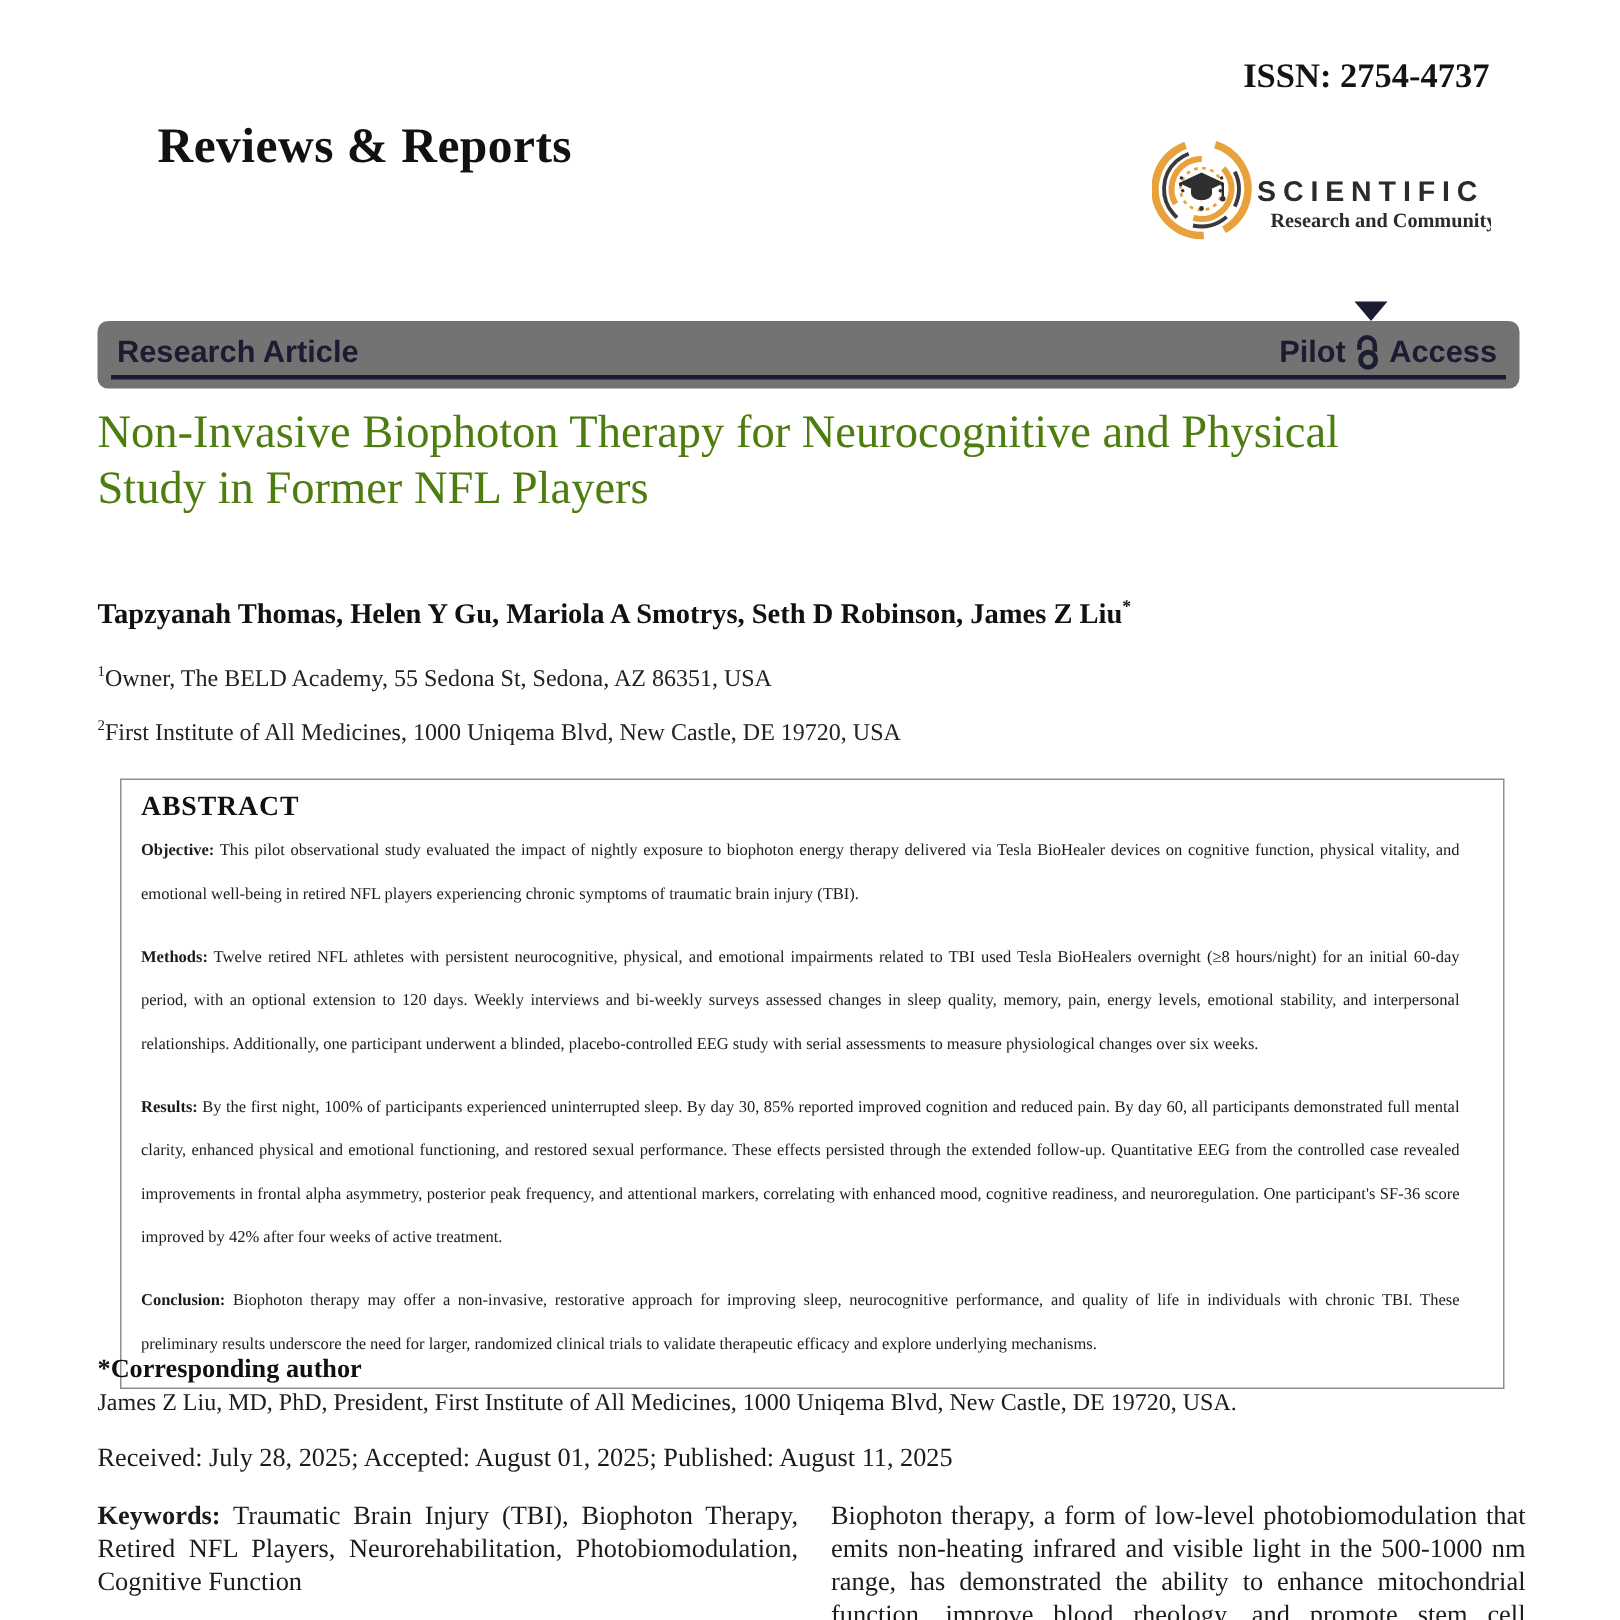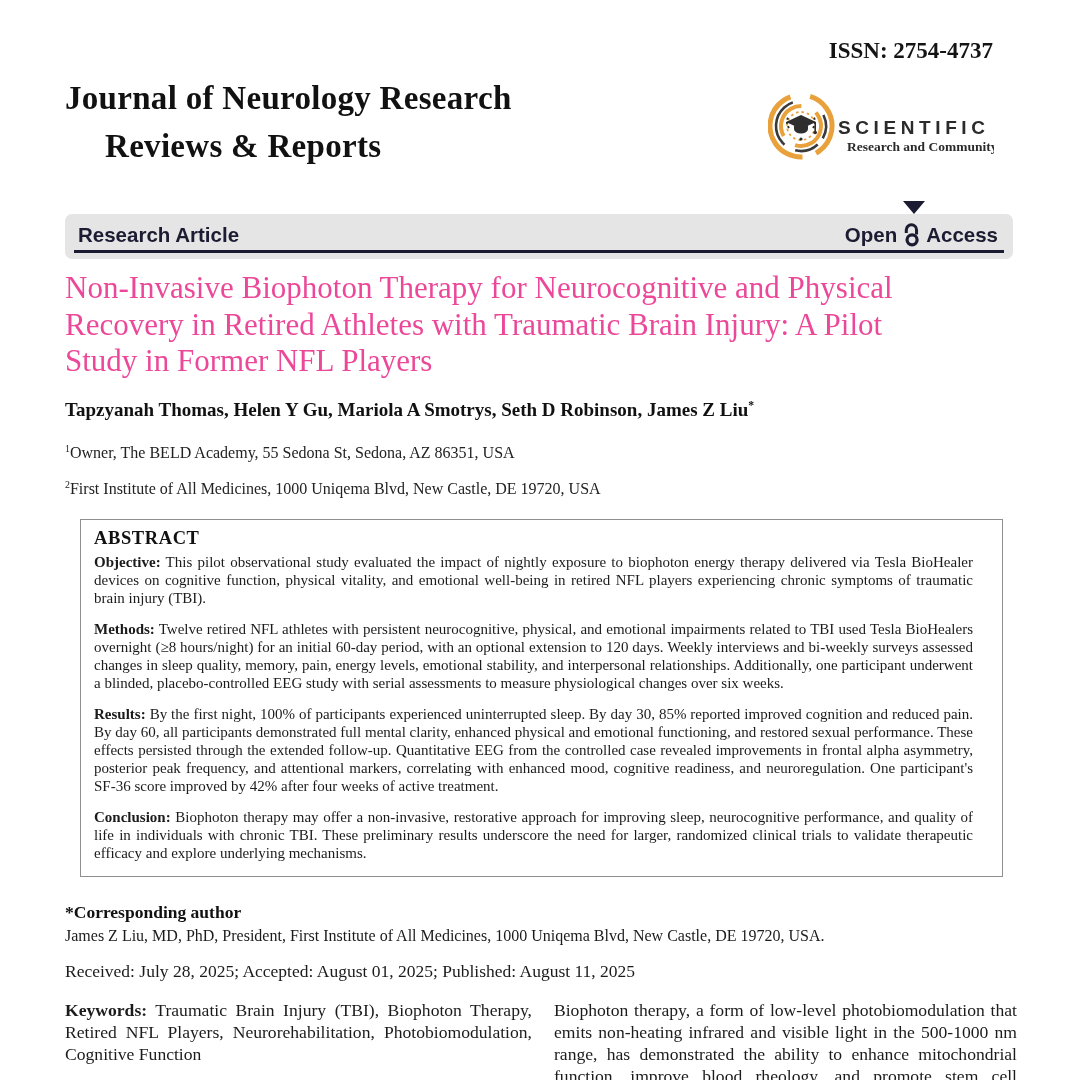--- a/index.html
+++ b/index.html
@@ -6,44 +6,44 @@
   #page{position:relative;width:1060px;height:1080px;background:#ffffff;overflow:hidden;
         font-family:"Liberation Serif",serif;color:#1b1b1b;}
 
   .issn{position:absolute;top:38px;right:67px;font-size:23px;font-weight:bold;color:#141414;}
 
   .journal-title{position:absolute;top:74px;left:65px;font-size:33px;font-weight:bold;
                  line-height:48px;color:#111;letter-spacing:.3px;}
 
   .logo{position:absolute;top:84px;right:66px;width:226px;height:84px;}
 
-  .banner{position:absolute;top:214px;left:65px;width:948px;height:45px;background:#e5e5e5;
+  .banner{position:absolute;top:214px;left:65px;width:948px;height:45px;background:#737373;
           border-radius:7px;font-family:"Liberation Sans",sans-serif;}
   .banner .inner-line{position:absolute;left:9px;right:9px;bottom:6px;height:3px;background:#1B1B32;}
   .banner .article-type{position:absolute;left:13px;top:9px;font-size:20.5px;font-weight:bold;color:#1B1B32;}
   .banner .open-access{position:absolute;right:15px;top:9px;display:flex;align-items:center;gap:5px;
                        font-size:20.5px;font-weight:bold;color:#1B1B32;}
   .banner .triangle{position:absolute;right:88px;top:-13px;width:0;height:0;
                     border-left:11px solid transparent;border-right:11px solid transparent;
                     border-top:13px solid #1B1B32;}
 
   .article-title{position:absolute;top:270px;left:65px;width:952px;font-size:31px;
-                 line-height:36.5px;color:#ec4899;font-weight:normal;margin:0;}
+                 line-height:36.5px;color:#4d7c0f;font-weight:normal;margin:0;}
   .article-title span{display:block;}
 
   .authors{position:absolute;top:399px;left:65px;font-size:19px;font-weight:bold;color:#111;}
   .affil{position:absolute;left:65px;font-size:16px;color:#222;}
   .affil-1{top:444px;}
   .affil-2{top:480px;}
   sup{font-size:.62em;vertical-align:super;line-height:0;}
 
   .abstract-box{position:absolute;top:519px;left:80px;width:879px;border:1.5px solid #8f8f8f;
                 padding:8px 29px 14px 13px;}
   .abstract-heading{font-size:18.5px;font-weight:bold;letter-spacing:.6px;color:#111;}
-  .abstract-box p{margin:13px 0 0 0;font-size:15px;line-height:18px;text-align:justify;color:#1b1b1b;}
+  .abstract-box p{margin:13px 0 0 0;font-size:11px;line-height:29px;text-align:justify;color:#1b1b1b;}
   .abstract-box p:first-of-type{margin-top:4px;}
   .plabel{font-weight:bold;}
 
   .corresponding{position:absolute;top:902px;left:65px;font-size:17.5px;font-weight:bold;color:#111;font-family:Liberation Serif, serif;}
   .address{position:absolute;top:927px;left:65px;font-size:16px;color:#1b1b1b;}
 
   .dates{position:absolute;top:961px;left:65px;font-size:17.5px;color:#1b1b1b;}
   .dates .plabel{font-weight:normal;}
 
   .col{position:absolute;top:999px;font-size:17.6px;line-height:22px;text-align:justify;color:#1b1b1b;}
@@ -51,21 +51,20 @@
   .col-right{left:554px;width:463px;}
 </style>
 </head>
 <body>
 
 <div id="page">
 
   <div class="issn">ISSN: 2754-4737</div>
 
   <h1 class="journal-title" style="margin:0;">
-    <span style="display:block;">Journal of Neurology Research</span>
     <span style="display:block;margin-left:40px;">Reviews &amp; Reports</span>
   </h1>
 
   <svg class="logo" viewBox="0 0 226 84">
     <g>
       <circle cx="33" cy="42" r="31" fill="none" stroke="#E9A23B" stroke-width="5" stroke-dasharray="52 14 88 20" transform="rotate(-35 33 42)"></circle>
       <circle cx="33" cy="42" r="25" fill="none" stroke="#3a3a3a" stroke-width="2.6" stroke-dasharray="24 12 52 36" transform="rotate(48 33 42)"></circle>
       <circle cx="33" cy="42" r="20" fill="none" stroke="#E9A23B" stroke-width="4" stroke-dasharray="42 16 52 20" transform="rotate(150 33 42)"></circle>
       <circle cx="33" cy="42" r="14" fill="none" stroke="#E9A23B" stroke-width="1.8" stroke-dasharray="2.5 3"></circle>
     </g>
@@ -80,32 +79,31 @@
     </g>
     <text x="70" y="50" font-family="Liberation Sans, sans-serif" font-size="19" font-weight="bold" letter-spacing="4.6" fill="#2b2b2b">SCIENTIFIC</text>
     <text x="79" y="67" font-family="Liberation Serif, serif" font-size="13.5" font-weight="bold" fill="#2b2b2b">Research and Community</text>
   </svg>
 
   <div class="banner">
     <div class="triangle"></div>
     <div class="inner-line"></div>
     <div class="article-type">Research Article</div>
     <div class="open-access">
-      <span>Open</span>
+      <span>Pilot</span>
       <svg width="19" height="24" viewBox="0 0 20 25">
         <path d="M4.5 10.5 V7.2 A5.4 5.4 0 0 1 15.3 7.2 V12" fill="none" stroke="#1B1B32" stroke-width="3.2"></path>
         <circle cx="10.6" cy="17.6" r="5.3" fill="none" stroke="#1B1B32" stroke-width="3.4"></circle>
       </svg>
       <span>Access</span>
     </div>
   </div>
 
   <h2 class="article-title">
     <span>Non-Invasive Biophoton Therapy for Neurocognitive and Physical</span>
-    <span>Recovery in Retired Athletes with Traumatic Brain Injury: A Pilot</span>
     <span>Study in Former NFL Players</span>
   </h2>
 
   <div class="authors"><span>Tapzyanah Thomas, Helen Y Gu, Mariola A Smotrys, Seth D Robinson, James Z Liu</span><sup>*</sup></div>
 
   <div class="affil affil-1"><sup>1</sup><span>Owner, The BELD Academy, 55 Sedona St, Sedona, AZ 86351, USA</span></div>
 
   <div class="affil affil-2"><sup>2</sup><span>First Institute of All Medicines, 1000 Uniqema Blvd, New Castle, DE 19720, USA</span></div>
 
   <div class="abstract-box">

